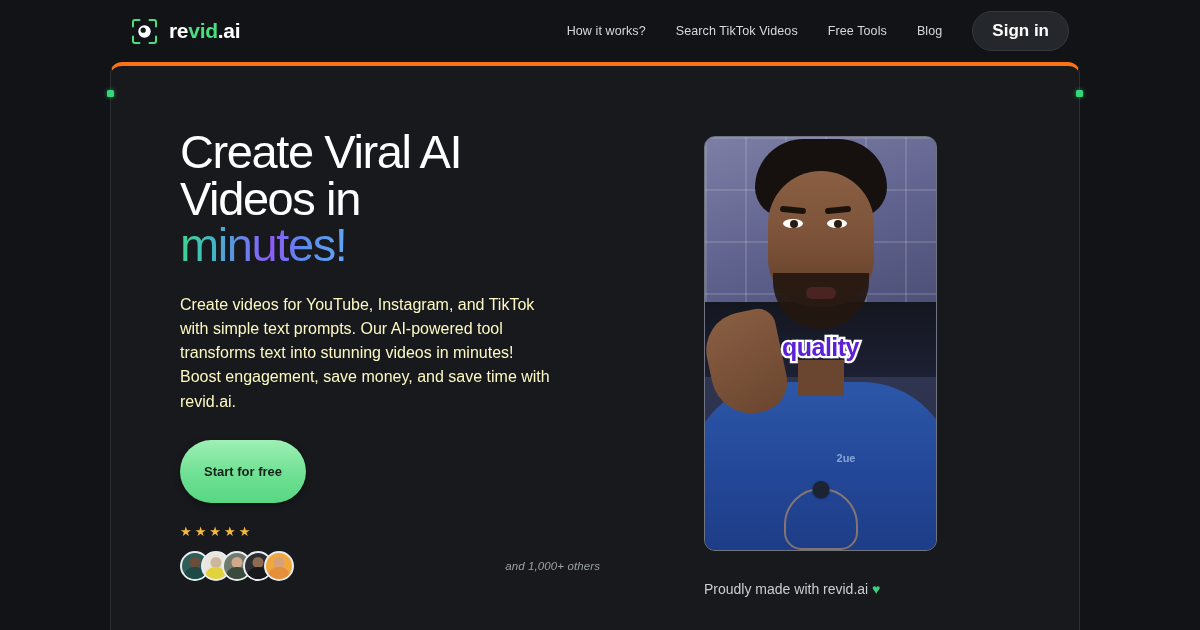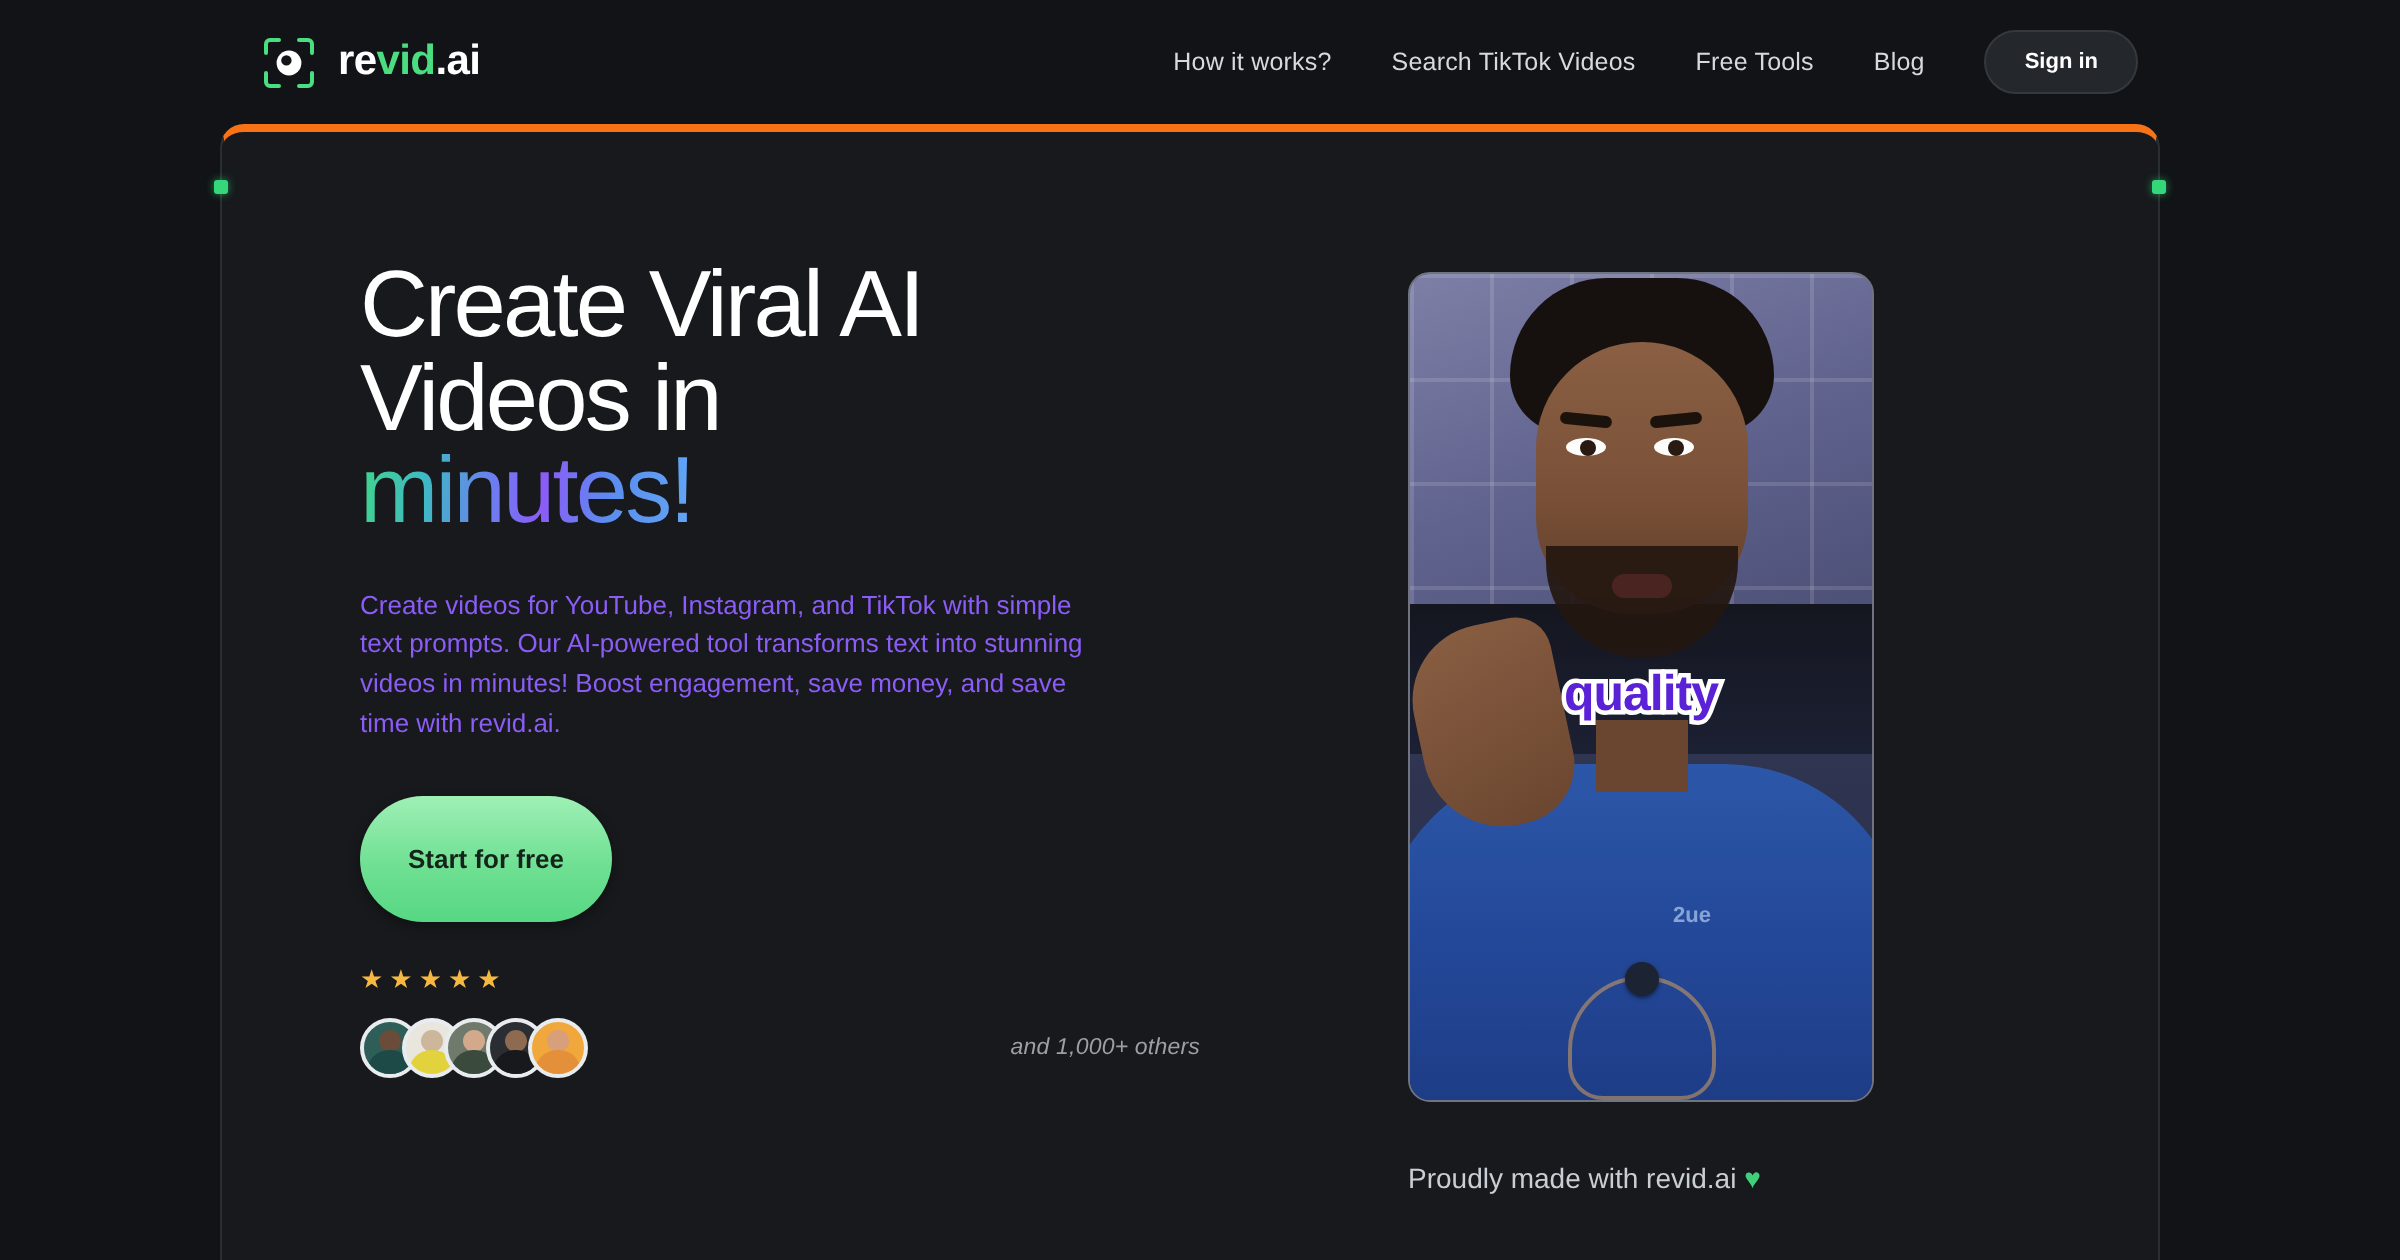--- a/index.html
+++ b/index.html
@@ -19,21 +19,21 @@
   .brand { display:flex; align-items:center; gap:10px; margin-left:130px; cursor:pointer; }
   .brand-icon { width:29px; height:29px; position:relative; flex:0 0 auto; }
   .brand-name { font-size:21px; font-weight:bold; letter-spacing:-0.3px; color:#ffffff; }
   .brand-name .g { color:#4ade80; }
 
   .nav { margin-left:auto; display:flex; align-items:center; gap:30px; margin-right:131px; }
   .nav a {
     font-size:12.5px; color:#d6d9dd; text-decoration:none; white-space:nowrap; letter-spacing:0.1px;
   }
   .signin {
-    font-size:11px; font-weight:bold; color:#ffffff;
+    font-size:17px; font-weight:bold; color:#ffffff;
     background:#24282c; border:1px solid #34393e;
     border-radius:999px; padding:9px 19px; cursor:pointer; white-space:nowrap;
   }
 
   
   .stage {
     position:absolute; left:110px; top:62px; width:970px; height:588px;
     background:#17191c;
     border-left:1px solid #2a2e32; border-right:1px solid #2a2e32;
     border-top:4px solid #f97316;
@@ -49,21 +49,21 @@
   h1.headline {
     font-size:47px; line-height:0.99; font-weight:normal; letter-spacing:-1.4px;
     color:#ffffff; white-space:pre-line;
   }
   .grad {
     background-image:linear-gradient(95deg,#3fd68a 0%,#3fb9c4 20%,#6c7ef0 40%,#8b5cf6 55%,#5b8def 75%,#62a6f5 100%);
     -webkit-background-clip:text; background-clip:text;
     -webkit-text-fill-color:transparent; color:transparent;
   }
   p.sub {
-    margin-top:24px; font-size:13px; line-height:1.52; color:#8b5cf6; max-width:375px;
+    margin-top:24px; font-size:16px; line-height:1.52; color:#fef9c3; max-width:375px;
   }
   .cta {
     margin-top:26px; display:inline-block;
     background-image:linear-gradient(180deg,#9ef0b4 0%,#6fe093 55%,#57d783 100%);
     color:#15241a; font-size:13px; font-weight:bold;
     border:none; border-radius:999px; padding:24px 24px; cursor:pointer;
     box-shadow:0 2px 6px rgba(0,0,0,.35);
   }
   .stars { margin-top:22px; display:flex; gap:3px; }
   .stars span { color:#f5b942; font-size:13px; line-height:1; }

